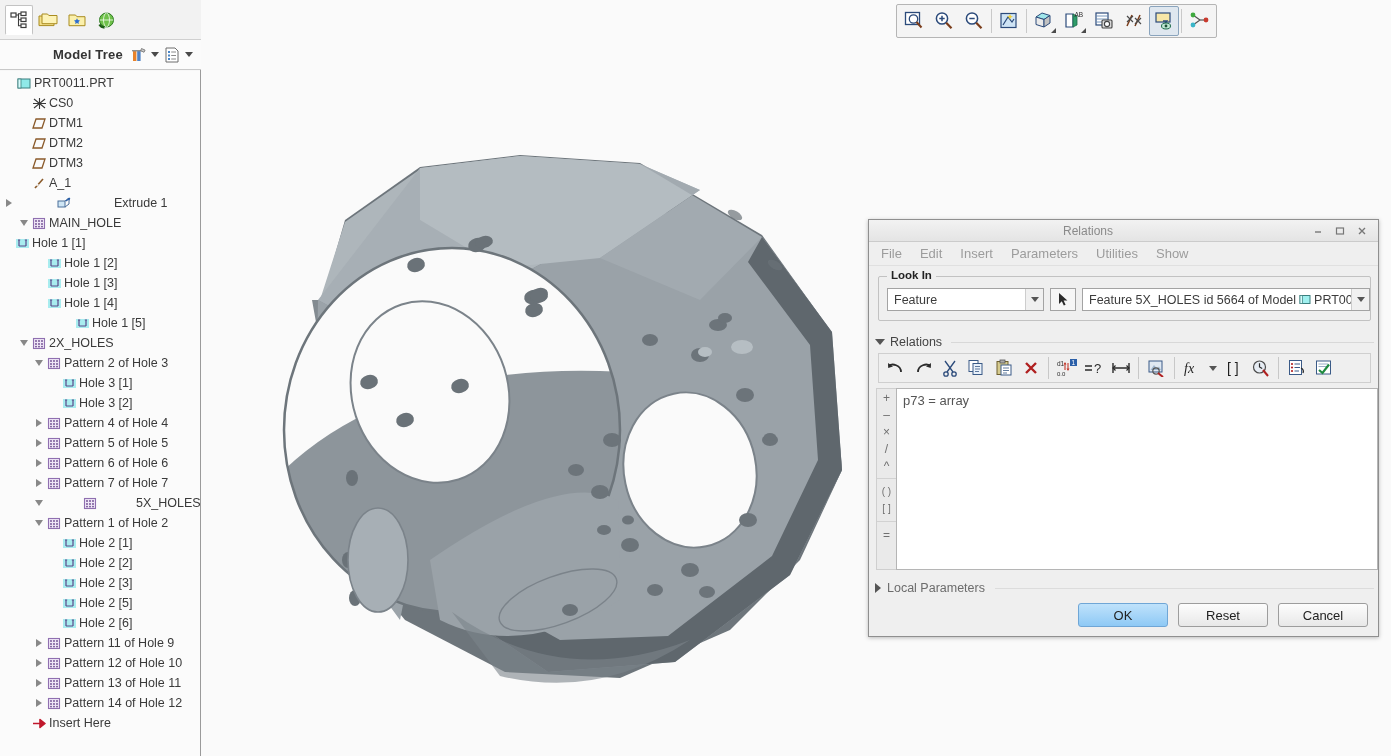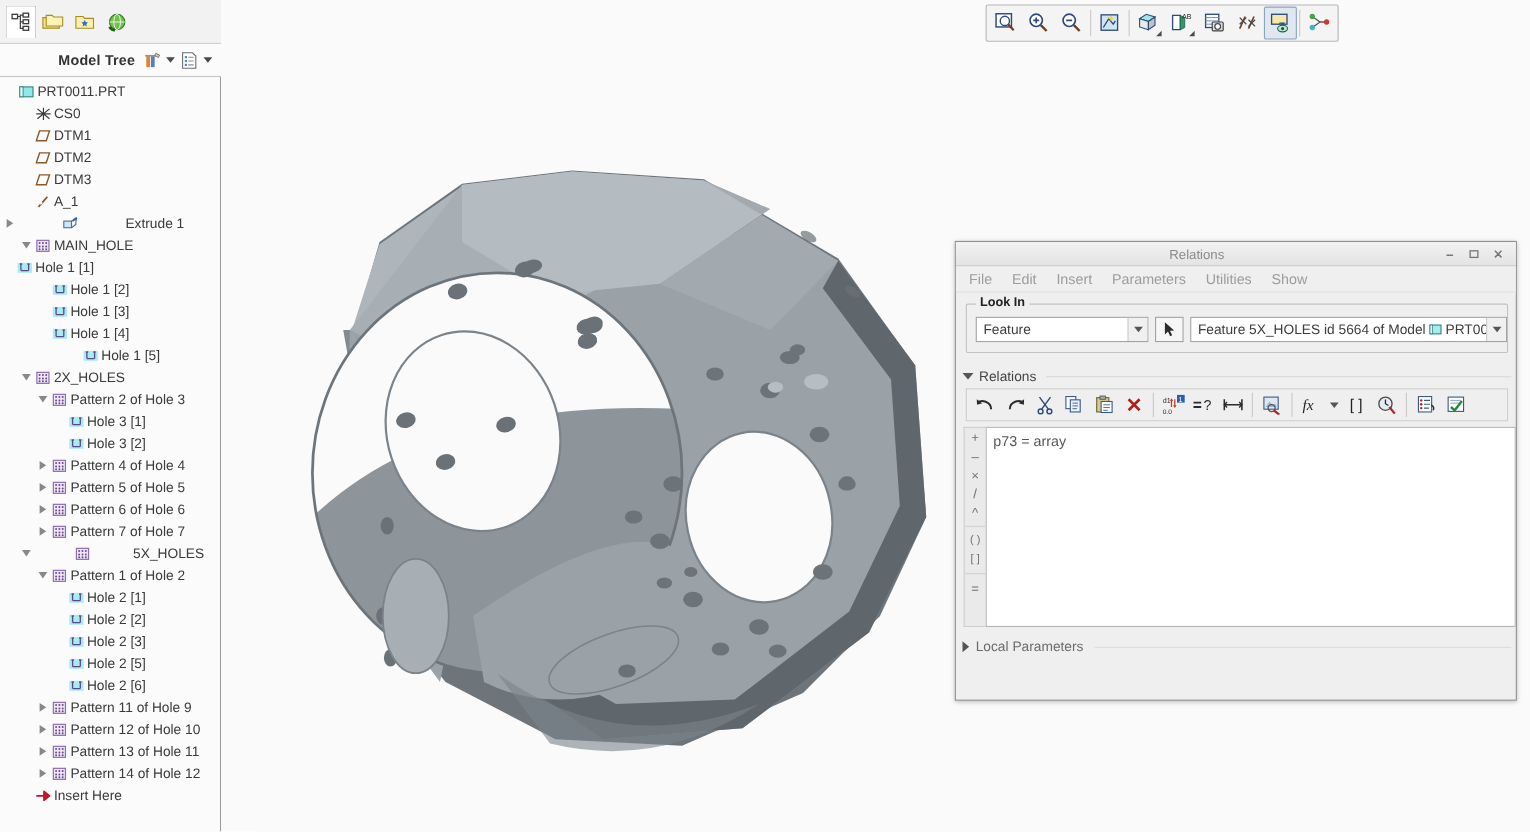--- a/index.html
+++ b/index.html
@@ -514,21 +514,21 @@
               <circle cx="4" cy="7" r="0.9" fill="#6b4a8c"></circle>
               <circle cx="7" cy="7" r="0.9" fill="#6b4a8c"></circle>
               <circle cx="10" cy="7" r="0.9" fill="#6b4a8c"></circle>
               <circle cx="4" cy="9.6" r="0.9" fill="#6b4a8c"></circle>
               <circle cx="7" cy="9.6" r="0.9" fill="#6b4a8c"></circle>
               <circle cx="10" cy="9.6" r="0.9" fill="#6b4a8c"></circle>
             </svg>
           </span>
           <span class="lbl">Pattern 7 of Hole 7</span>
         </div>
-        <div class="row" style="padding-left: 17px; gap: 36px;">
+        <div class="row" style="padding-left: 32px; gap: 36px;">
           <span class="arrow-slot">
             <span class="arrow-down"></span>
           </span>
           <span class="ico">
             <svg width="15" height="13" viewBox="0 0 15 13">
               <rect x="1.5" y="1.5" width="11" height="10" fill="#efe6f7" stroke="#8f6fb0" stroke-width="1.1"></rect>
               <circle cx="4" cy="4" r="0.9" fill="#6b4a8c"></circle>
               <circle cx="7" cy="4" r="0.9" fill="#6b4a8c"></circle>
               <circle cx="10" cy="4" r="0.9" fill="#6b4a8c"></circle>
               <circle cx="4" cy="7" r="0.9" fill="#6b4a8c"></circle>
@@ -1073,20 +1073,25 @@
         </svg>
       </div>
     </div>
 
     <div id="local-params-row">
       <span style="width:0;height:0;border-top:5px solid transparent;border-bottom:5px solid transparent;border-left:6px solid #555;"></span>
       <span class="lbl">Local Parameters</span>
       <span style="flex:1;height:1px;background:#dcdcdc;margin-left:4px;"></span>
     </div>
 
+    <div id="rel-buttons">
+      <div class="dlg-btn primary">OK</div>
+      <div class="dlg-btn">Reset</div>
+      <div class="dlg-btn">Cancel</div>
+    </div>
   </div>
 
   <div id="op-strip">
       <div class="op">+</div>
       <div class="op">–</div>
       <div class="op">×</div>
       <div class="op">/</div>
       <div class="op">^</div>
       <div class="op-div"></div>
       <div class="op" style="font-size: 10px;">( )</div>

